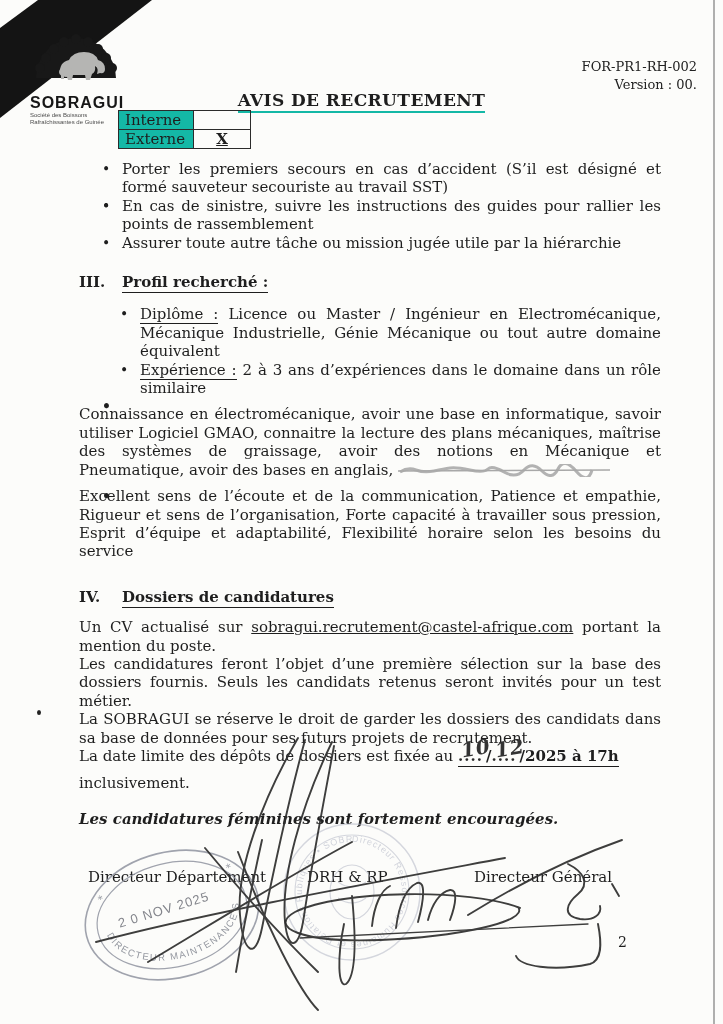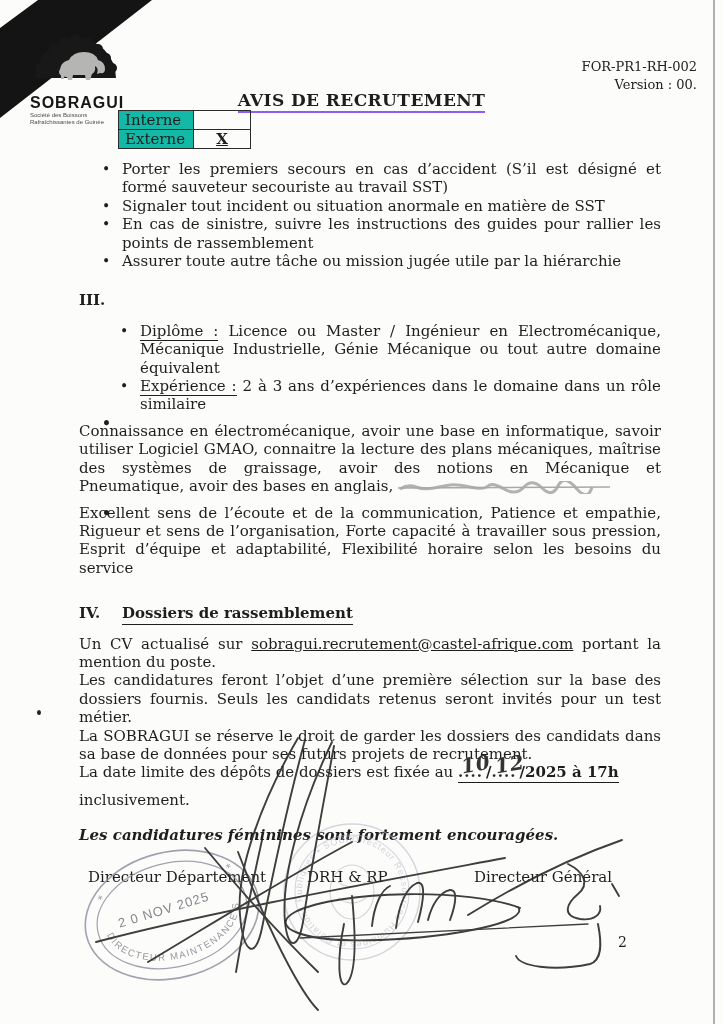--- a/index.html
+++ b/index.html
@@ -10,21 +10,21 @@
     color:#1e1e1e;
   }
   .abs{position:absolute;}
   
   .corner-svg{left:0;top:0;}
   .logo-block{left:30px;top:16px;width:120px;text-align:left;}
   .logo-brand{font-family:"Liberation Sans",sans-serif;font-weight:bold;font-size:16px;letter-spacing:1px;color:#161616;margin-top:-2px;}
   .logo-tag{font-family:"Liberation Sans",sans-serif;font-size:6px;color:#4c4c4c;line-height:7px;}
   .docref{right:26px;top:58px;text-align:right;font-size:13px;line-height:18px;color:#222;}
   .title{left:0;top:90px;width:100%;text-align:center;}
-  .title span{font-size:17px;font-weight:bold;letter-spacing:.4px;border-bottom:2px solid #8b5cf6;padding-bottom:1px;}
+  .title span{font-size:17px;font-weight:bold;letter-spacing:.4px;border-bottom:2px solid #14b8a6;padding-bottom:1px;}
   
   .type-table{left:118px;top:110px;border-collapse:collapse;}
   .type-table td{border:1.5px solid #2b2b2b;font-size:15px;padding:0 6px;height:18px;}
   .type-table td.lbl{background:#14b8a6;width:62px;}
   .type-table td.val{width:44px;text-align:center;font-weight:bold;}
   .type-table td.val u{text-decoration:underline;}
   
   .content{left:79px;top:160px;width:582px;font-size:15px;line-height:18.4px;}
   .content p{margin:0;text-align:justify;}
   .bullet{position:relative;text-align:justify;}
@@ -104,26 +104,27 @@
   <tr>
     <td class="lbl">Externe</td>
     <td class="val"><u>X</u></td>
   </tr>
 </tbody>
   </table>
 
 <div class="abs content">
 
   <div class="bullet b1"><span class="mk">•</span><span>Porter les premiers secours en cas d’accident (S’il est désigné et formé sauveteur secouriste au travail SST)</span></div>
-  <div class="bullet b1"><span class="mk">•</span><span>Signaler tout incident ou situation anormale en matière de SST</span></div>
+  <div class="bullet b1"><span class="mk">•</span></div>
   <div class="bullet b1"><span class="mk">•</span><span>En cas de sinistre, suivre les instructions des guides pour rallier les points de rassemblement</span></div>
   <div class="bullet b1"><span class="mk">•</span><span>Assurer toute autre tâche ou mission jugée utile par la hiérarchie</span></div>
 
   <div class="sec-head" style="margin-top:21px;">
     <span class="num">III.</span>
+    <span class="u">Profil recherché :</span>
   </div>
 
   <div class="bullet b2" style="margin-top:12px;">
     <span class="mk">•</span><span class="ul-label"><span class="u">Diplôme :</span></span><span> Licence ou Master / Ingénieur en Electromécanique, Mécanique Industrielle, Génie Mécanique ou tout autre domaine équivalent</span>
   </div>
   <div class="bullet b2">
     <span class="mk">•</span><span class="ul-label"><span class="u">Expérience :</span></span><span> 2 à 3 ans d’expériences dans le domaine dans un rôle similaire</span>
   </div>
   <div class="bullet b3">
     <span class="mk">•</span>
@@ -135,21 +136,21 @@
       </svg></p>
 
   <div class="bullet b3" style="margin-top:8px;">
     <span class="mk">•</span>
   </div>
 
   <p style="margin-top:8px;">Excellent sens de l’écoute et de la communication, Patience et empathie, Rigueur et sens de l’organisation, Forte capacité à travailler sous pression, Esprit d’équipe et adaptabilité, Flexibilité horaire selon les besoins du service</p>
 
   <div class="sec-head" style="margin-top:27px;">
     <span class="num">IV.</span>
-    <span class="u">Dossiers de rassemblement</span>
+    <span class="u">Dossiers de candidatures</span>
   </div>
 
   <p style="margin-top:10px;"><span>Un CV actualisé sur </span><span class="email">sobragui.recrutement@castel-afrique.com</span><span> portant la mention du poste.</span></p>
 
   <p>Les candidatures feront l’objet d’une première sélection sur la base des dossiers fournis. Seuls les candidats retenus seront invités pour un test métier.</p>
   <p>La SOBRAGUI se réserve le droit de garder les dossiers des candidats dans sa base de données pour ses futurs projets de recrutement.</p>
 
   <p class="date-line">
     <span>La date limite des dépôts de dossiers est fixée au </span><span class="dgroup"><span class="dots"><span>....</span><span class="hw">10</span></span><span>/</span><span class="dots"><span>....</span><span class="hw">12</span></span><span>/</span><span>2025 à 17h</span></span>
   </p>

